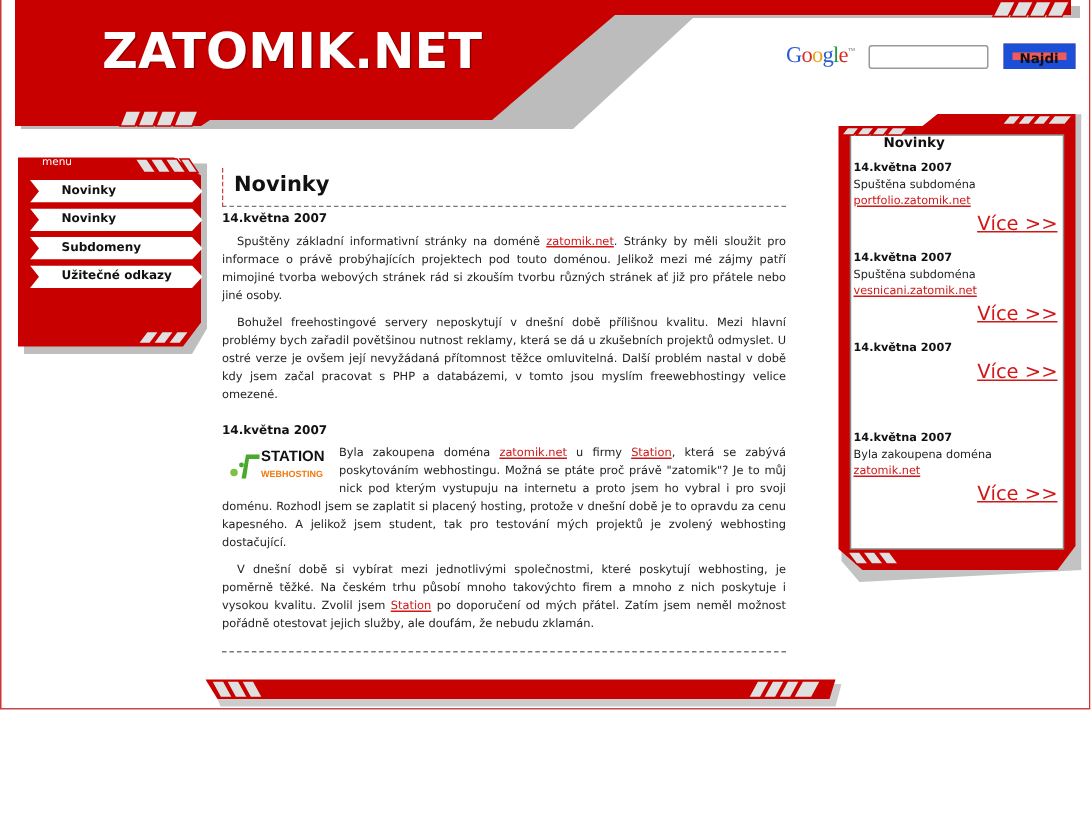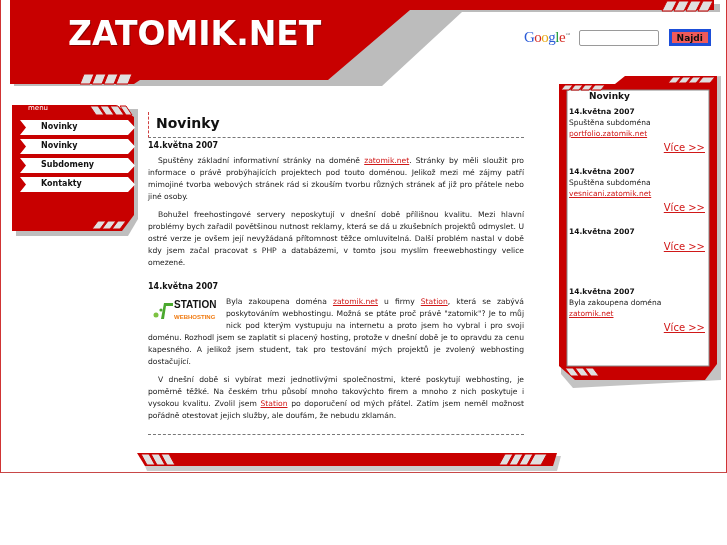--- a/index.html
+++ b/index.html
@@ -29,21 +29,21 @@
   .google-logo span:nth-child(3) { color: #e7a712; }
   .google-logo span:nth-child(4) { color: #2a5bd7; }
   .google-logo span:nth-child(5) { color: #1e9c3b; }
   .google-logo span:nth-child(6) { color: #d62b24; }
   .google-logo sup { font-size: 5px; color: #777; }
   .search-input {
     width: 80px; height: 16px; border: 1px solid #9a9a9a; border-radius: 2px; background: #fff;
     font-size: 9px; padding: 1px 3px;
   }
   .search-button {
-    margin-left: 10px; height: 17px; padding: 0 5px; background: #f05a5a; border: 3px solid #1d4ed8;
+    margin-left: 10px; height: 17px; padding: 0 5px; background: #f05a5a; border: 6px solid #1d4ed8;
     color: #111; font-weight: bold; font-size: 9px; font-family: "DejaVu Sans", sans-serif;
   }
 
   
   .menu-box { position: absolute; left: 10px; top: 103px; width: 128px; height: 133px; }
   .menu-box svg { position: absolute; left: 0; top: 0; }
   .menu-title { position: absolute; left: 18px; top: 1px; color: #fff; font-weight: normal; font-size: 7px; }
   .menu-items { position: absolute; left: 10px; top: 17px; }
   .menu-item { position: relative; width: 115px; height: 15px; margin-bottom: 4px; cursor: pointer; }
   .menu-item svg { position: absolute; left: 0; top: 0; }
@@ -74,21 +74,21 @@
 
   
   .news-box { position: absolute; left: 555px; top: 68px; width: 166px; height: 320px; }
   .news-box svg { position: absolute; left: 0; top: 0; }
   .news-inner { position: absolute; left: 14px; top: 23px; width: 136px; }
   .news-title { font-weight: bold; font-size: 9px; margin-left: 20px; margin-bottom: 6px; }
   .news-item { height: 60px; }
   .news-date { font-weight: bold; font-size: 7.5px; line-height: 10px; }
   .news-text { font-size: 7.5px; line-height: 12px; color: #222; }
   .side-link { font-size: 7.5px; }
-  .more-link { display: block; text-align: right; font-size: 10px; margin-top: 4px; }
+  .more-link { display: block; text-align: right; font-size: 13px; margin-top: 4px; }
 </style>
 </head>
 <body>
 
 <div class="frame"></div>
 
 <div class="header-banner">
   <svg width="710" height="86" viewBox="0 0 710 86">
     <defs>
       <linearGradient id="sh" x1="0" y1="0" x2="0" y2="1">
@@ -158,21 +158,21 @@
     <div class="menu-item">
       <svg width="115" height="15" viewBox="0 0 115 15">
           <polygon points="0,0 108,0 115,7.5 108,15 0,15 6,7.5" fill="#fff"></polygon>
         </svg>
       <span>Subdomeny</span>
     </div>
     <div class="menu-item">
       <svg width="115" height="15" viewBox="0 0 115 15">
           <polygon points="0,0 108,0 115,7.5 108,15 0,15 6,7.5" fill="#fff"></polygon>
         </svg>
-      <span>Kontakty</span>
+      <span>Užitečné odkazy</span>
     </div>
   </div>
 </div>
 
 <div class="main">
   <div class="page-title">Novinky</div>
 
   <div class="article">
     <div class="article-date">14.května 2007</div>
     <p class="para"><span>Spuštěny základní informativní stránky na doméně </span><a href="#">zatomik.net</a><span>. Stránky by měli sloužit pro informace o právě probýhajících projektech pod touto doménou. Jelikož mezi mé zájmy patří mimojiné tvorba webových stránek rád si zkouším tvorbu různých stránek ať již pro přátele nebo jiné osoby.</span></p>

